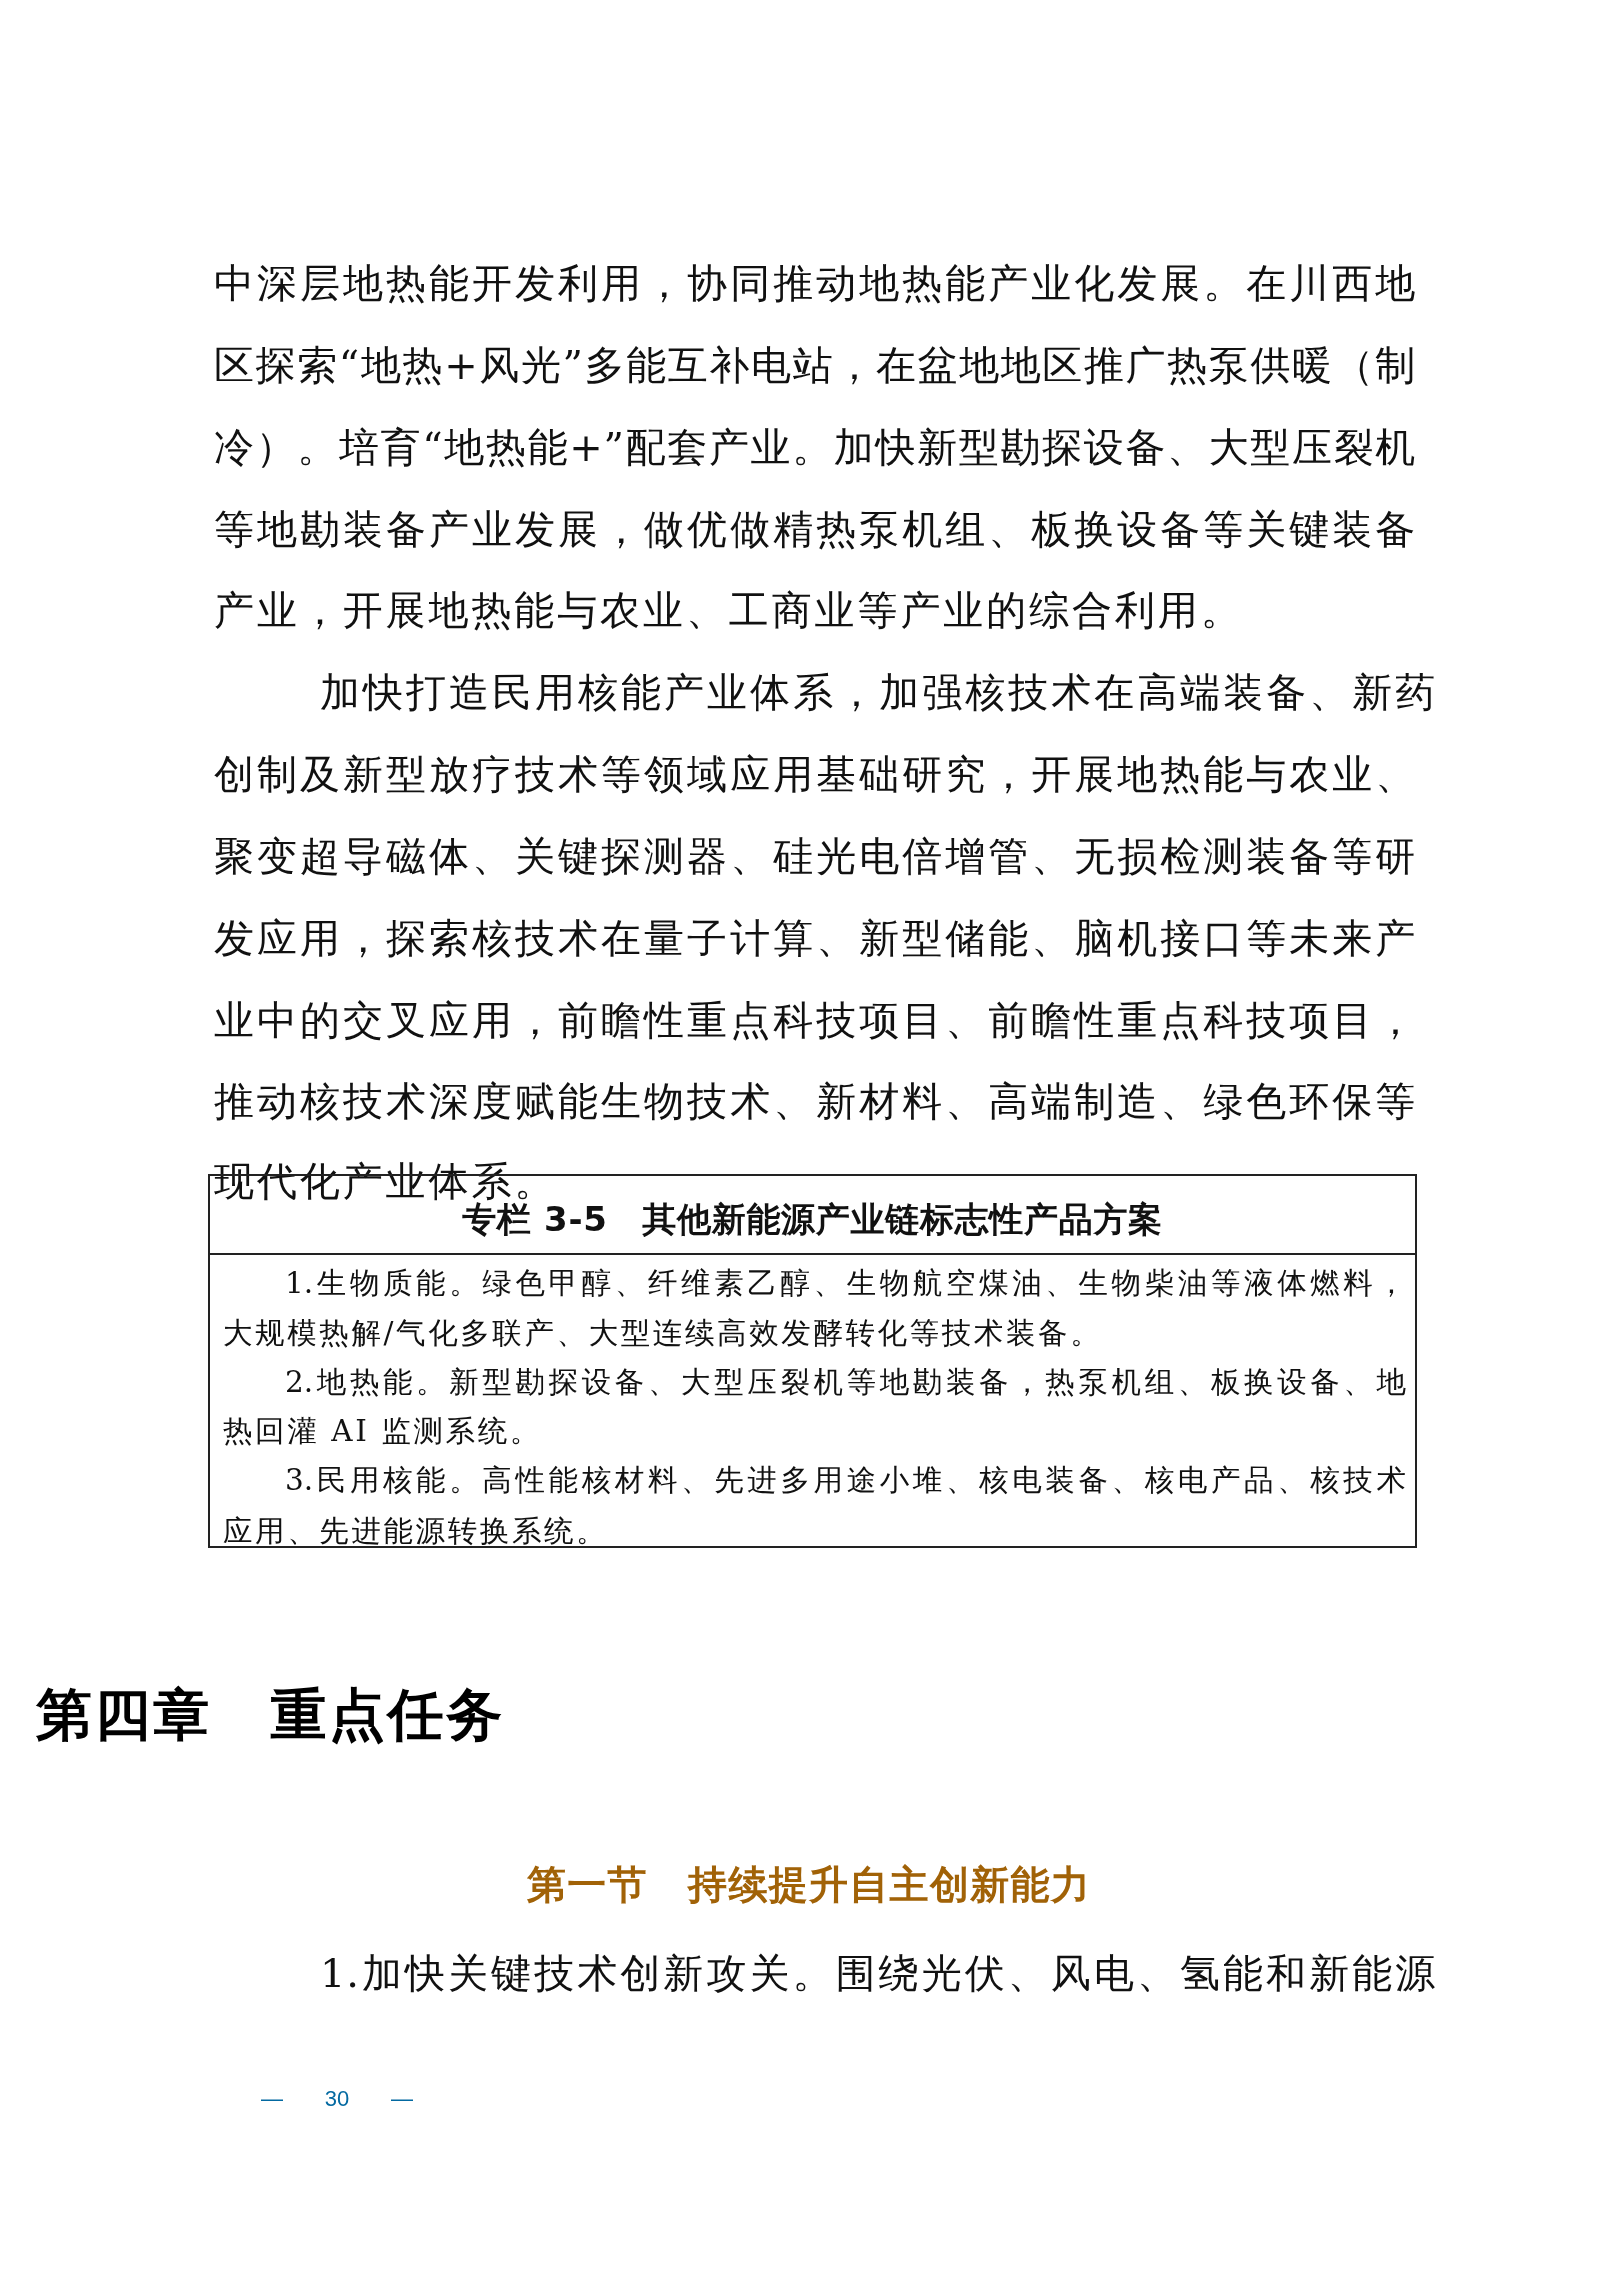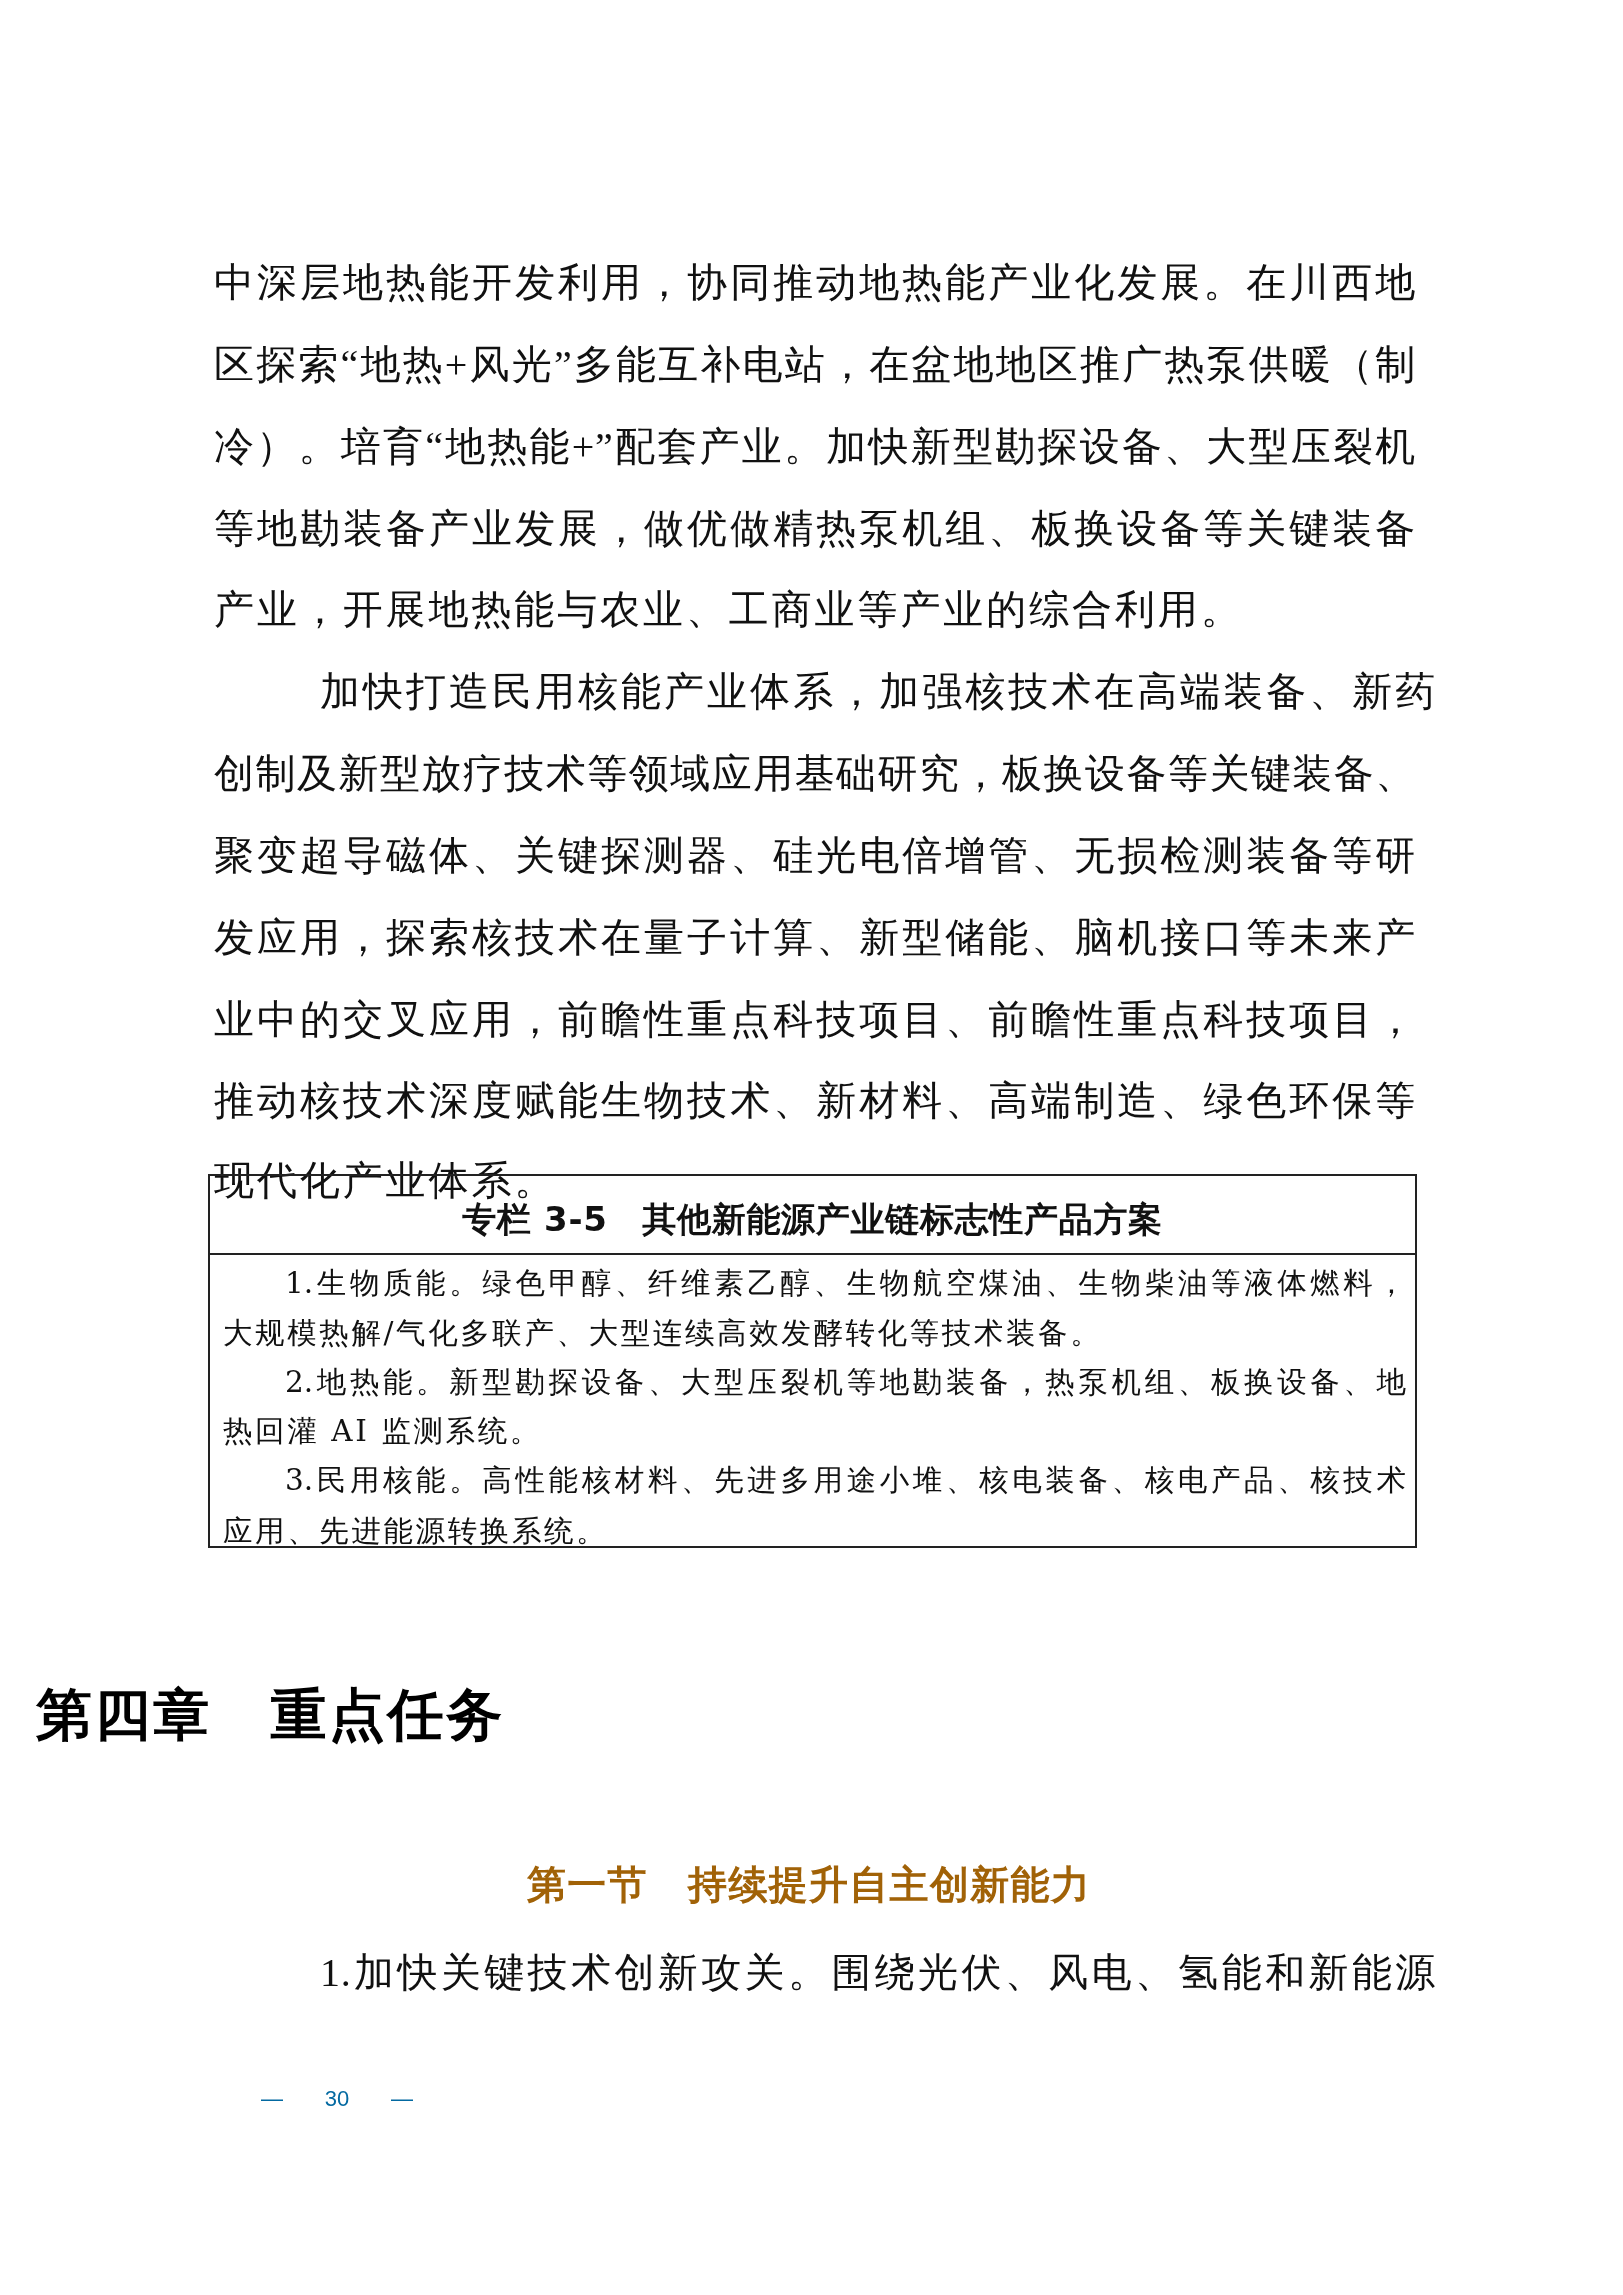--- a/index.html
+++ b/index.html
@@ -6,21 +6,21 @@
   body { width: 1623px; height: 2295px; position: relative; overflow: hidden; color: #111111; }
   .line {
     position: absolute;
     font-family: "DejaVu Serif", "Liberation Serif", serif;
     white-space: nowrap;
     overflow: visible;
   }
   .body-line {
     left: 214px; width: 1202px; height: 82px; line-height: 82px;
     font-size: 40px; letter-spacing: 0.7px;
-    text-align: justify; text-align-last: justify; font-family: Liberation Serif, serif;
+    text-align: justify; text-align-last: justify;
   }
   .body-line.last { text-align-last: left; letter-spacing: 2.9px; }
   .body-line.indent { left: 300px; width: 1116px; margin-left: 20px; }
   .box {
     position: absolute; left: 208px; top: 1174px; width: 1205px; height: 370px;
     border: 2px solid #222222;
   }
   .box-divider { position: absolute; left: 0; right: 0; top: 77px; height: 0; border-top: 2px solid #222222; }
   .box-title {
     position: absolute; left: 0; right: 0; top: 17px; height: 52px; line-height: 52px;
@@ -53,21 +53,21 @@
 </head>
 <body>
 
 <div class="line body-line" style="top:242px">中深层地热能开发利用，协同推动地热能产业化发展。在川西地</div>
 <div class="line body-line" style="top:324px">区探索“地热+风光”多能互补电站，在盆地地区推广热泵供暖（制</div>
 <div class="line body-line" style="top:406px">冷）。培育“地热能+”配套产业。加快新型勘探设备、大型压裂机</div>
 <div class="line body-line" style="top:488px">等地勘装备产业发展，做优做精热泵机组、板换设备等关键装备</div>
 <div class="line body-line last" style="top:569px">产业，开展地热能与农业、工商业等产业的综合利用。</div>
 
 <div class="line body-line indent" style="top:651px">加快打造民用核能产业体系，加强核技术在高端装备、新药</div>
-<div class="line body-line" style="top:733px">创制及新型放疗技术等领域应用基础研究，板换设备等关键装备、</div>
+<div class="line body-line" style="top:733px">创制及新型放疗技术等领域应用基础研究，开展地热能与农业、</div>
 <div class="line body-line" style="top:815px">聚变超导磁体、关键探测器、硅光电倍增管、无损检测装备等研</div>
 <div class="line body-line" style="top:897px">发应用，探索核技术在量子计算、新型储能、脑机接口等未来产</div>
 <div class="line body-line" style="top:979px">业中的交叉应用，前瞻性重点科技项目、前瞻性重点科技项目，</div>
 <div class="line body-line" style="top:1060px">推动核技术深度赋能生物技术、新材料、高端制造、绿色环保等</div>
 <div class="line body-line last" style="top:1140px">现代化产业体系。</div>
 
 <div class="box">
   <div class="box-title">专栏 3-5　其他新能源产业链标志性产品方案</div>
   <div class="box-divider"></div>
 

